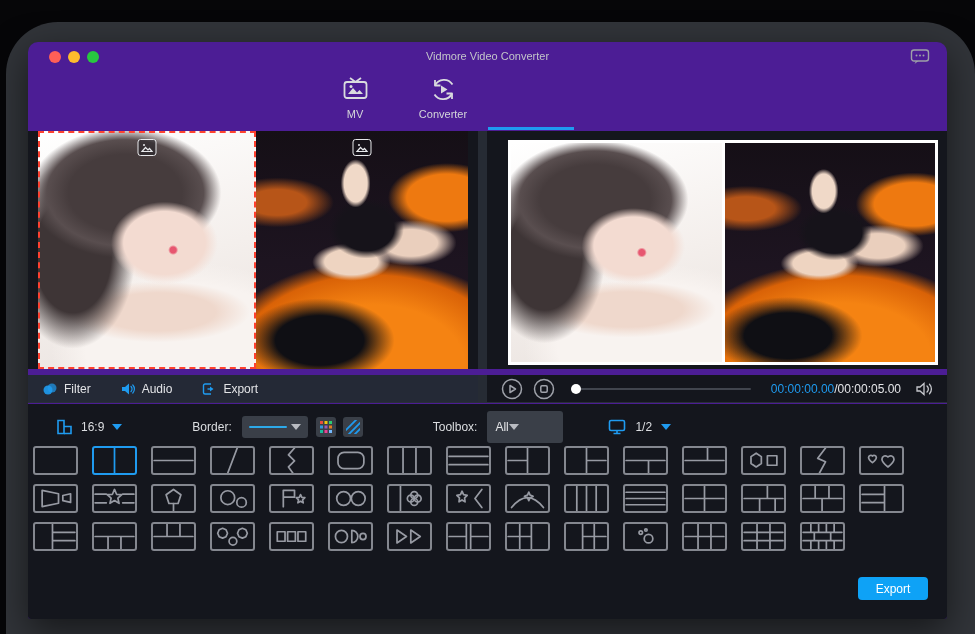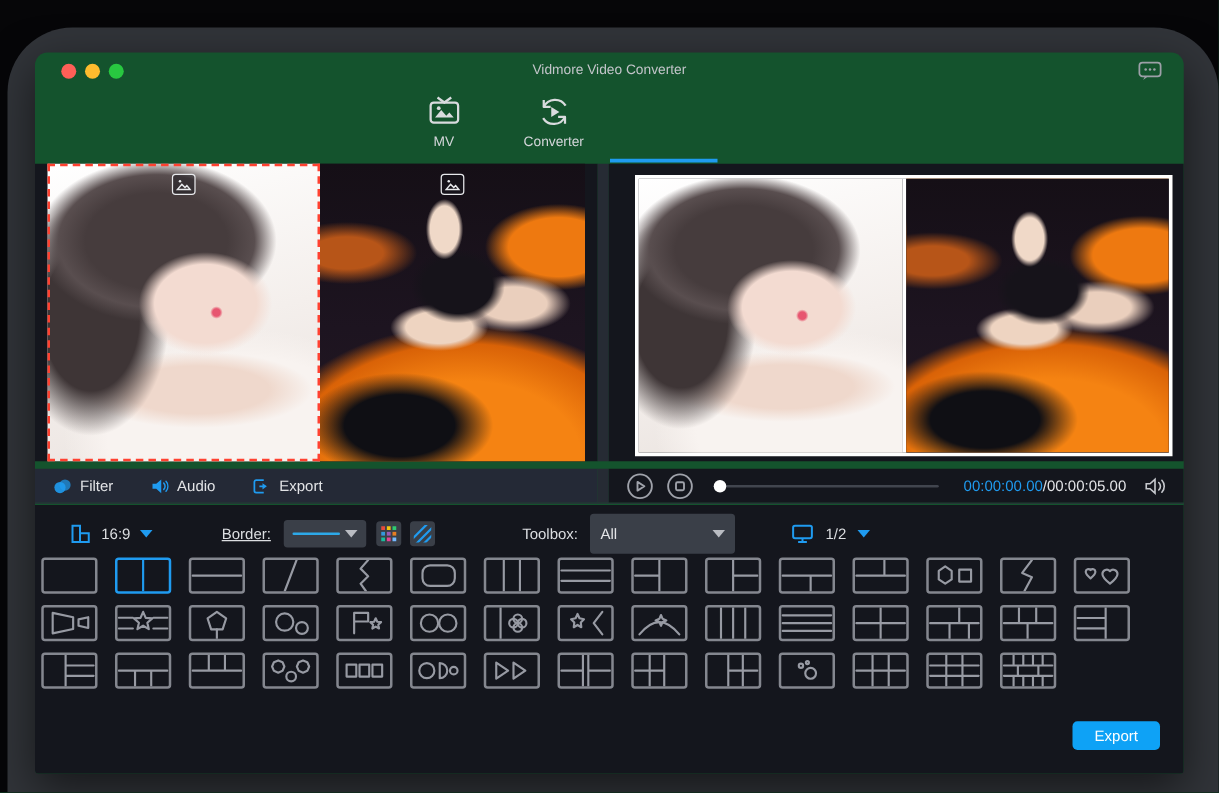--- a/index.html
+++ b/index.html
@@ -3,21 +3,21 @@
 <meta charset="utf-8">
 <style>
   * { box-sizing: border-box; margin: 0; padding: 0; }
   html,body { width:975px; height:634px; }
   body { background:#060608; font-family:"Liberation Sans", sans-serif; position:relative; overflow:hidden; }
 
   .backdrop { position:absolute; left:6px; top:22px; right:0; bottom:0;
     background:#313439; border-radius:52px 52px 0 0; }
 
   .window { position:absolute; left:28px; top:42px; width:919px; height:577px;
-    background:#14532d; border-radius:10px 10px 3px 3px; overflow:hidden;
+    background:#4c1d95; border-radius:10px 10px 3px 3px; overflow:hidden;
     box-shadow:0 12px 36px rgba(0,0,0,.55); }
 
   
   .titlebar { position:relative; height:30px; }
   .lights { position:absolute; left:21px; top:9px; display:flex; gap:7px; }
   .light { width:12px; height:12px; border-radius:50%; }
   .light.red{background:#ff5f57}.light.yellow{background:#febc2e}.light.green{background:#28c840}
   .win-title { position:absolute; left:0; right:0; top:8px; text-align:center;
     font-size:11px; color:#c3c5ca; }
   .feedback { position:absolute; right:17px; top:6px; width:20px; height:18px; color:#9da0a8; }
@@ -94,21 +94,21 @@
   .bottom { position:absolute; left:0; top:362px; width:100%; height:215px; background:#14161d; }
   .toolbar { position:absolute; left:0; top:8px; width:100%; height:30px; display:flex; align-items:center; font-size:12px; color:#dcdee1; }
   .tb-icon { width:18px; height:18px; color:#1f9bf0; }
   .arrow-down { width:0; height:0; border-left:5px solid transparent; border-right:5px solid transparent; border-top:6px solid #1f9bf0; display:inline-block; }
   .arrow-gray { border-top-color:#b9bcc2; }
   .dd { background:#3a3f48; border-radius:3px; height:22px; display:flex; align-items:center; }
   .dd-border { width:66px; padding:0 7px; justify-content:space-between; }
   .line-swatch { width:38px; height:2px; background:#2da9e8; border-radius:1px; }
   .sq-btn { width:20px; height:20px; background:#3a3f48; border-radius:3px; display:flex; align-items:center; justify-content:center; }
   .sq-btn svg { width:14px; height:14px; }
-  .dd-screen { width:116px; padding:16px 8px; justify-content:space-between; color:#e4e5e8; }
+  .dd-screen { width:76px; padding:16px 8px; justify-content:flex-start; color:#e4e5e8; }
 
   .tpl-grid { position:absolute; left:5px; top:42px; }
   .tpl-row { display:flex; gap:14px; margin-bottom:9px; }
   .tpl { width:45px; height:29px; border:2px solid #84878f; border-radius:3px; position:relative; cursor:default; }
   .tpl svg { position:absolute; inset:0; width:100%; height:100%; }
   .tpl svg * { stroke:#979aa3; fill:none; stroke-width:2; stroke-linejoin:round; stroke-linecap:round; }
   .tpl.sel { border-color:#1f9bf0; }
   .tpl.sel svg * { stroke:#1f9bf0; }
 
   .export-btn { position:absolute; right:19px; bottom:19px; width:70px; height:23px;
@@ -248,21 +248,21 @@
   <div class="bottom">
     <div class="toolbar">
       <div style="display:flex;align-items:center;gap:8px;margin-left:27px;">
         <svg class="tb-icon" viewBox="0 0 18 18" fill="none" stroke="currentColor" stroke-width="1.6">
           <path d="M3 2.5h6v13H3z"></path>
             <path d="M9 8.5h7v7H9"></path>
         </svg>
         <span>16:9</span>
         <span class="arrow-down"></span>
       </div>
-      <span style="margin-left:55px;text-decoration:underline;">Border:</span>
+      <span style="margin-left:70px;">Border:</span>
       <div class="dd dd-border" style="margin-left:10px;">
         <span class="line-swatch"></span>
         <span class="arrow-down arrow-gray"></span>
       </div>
       <div class="sq-btn" style="margin-left:8px;">
         <svg viewBox="0 0 14 14">
           <rect x="1" y="1" width="3" height="3" fill="#e74c3c"></rect>
             <rect x="5.5" y="1" width="3" height="3" fill="#f1c40f"></rect>
             <rect x="10" y="1" width="3" height="3" fill="#2ecc71"></rect>
           <rect x="1" y="5.5" width="3" height="3" fill="#3498db"></rect>

